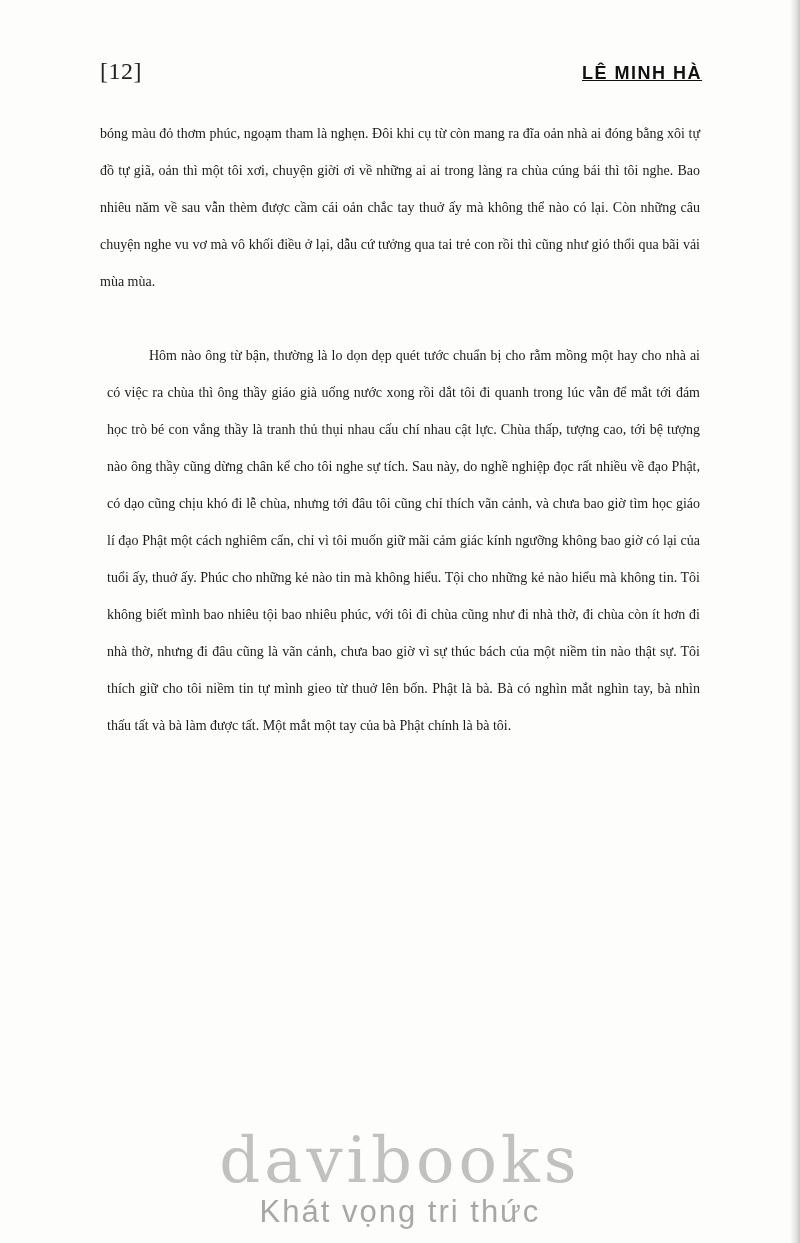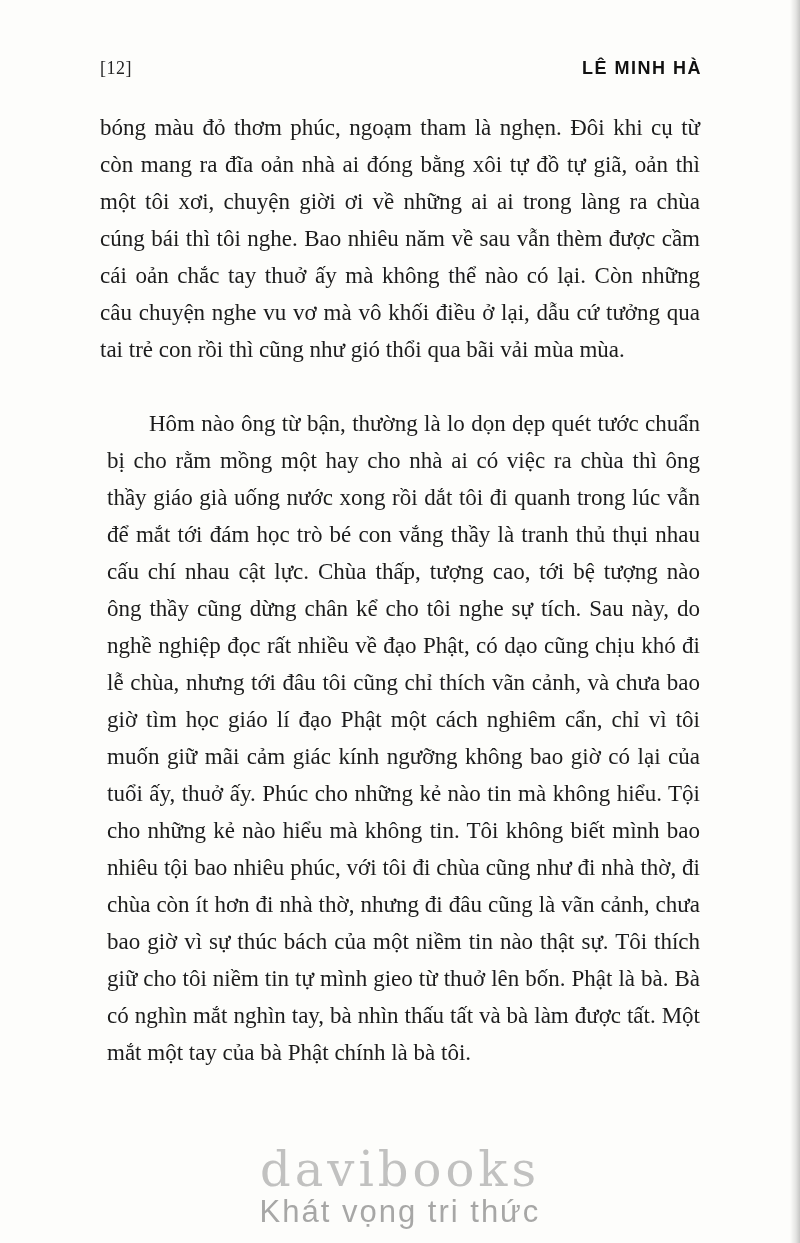--- a/index.html
+++ b/index.html
@@ -28,36 +28,37 @@
     background: linear-gradient(to right, rgba(0,0,0,0), rgba(0,0,0,0.10) 60%, rgba(0,0,0,0.22));
   }
   .header {
     display: flex;
     justify-content: space-between;
     align-items: baseline;
     padding: 0 98px 0 100px;
     margin-top: 58px;
   }
   .page-number {
-    font-size: 18px;
+    font-size: 24px;
     letter-spacing: 0.5px;
     color: #222;
     text-align: center;
   }
   .author {
     font-size: 18px;
     font-weight: bold;
     letter-spacing: 1.5px;
     color: #111;
     font-family: "Liberation Sans", "DejaVu Sans", sans-serif;
+    text-decoration: underline;
   }
   .content {
     padding: 0 100px;
     margin-top: 30px;
-    font-size: 23px;
+    font-size: 14px;
     line-height: 37px;
     text-align: justify;
     text-justify: inter-word;
   }
   .content p {
     margin: 0;
   }
   .content p + p {
     margin-top: 37px;
     text-indent: 42px;
@@ -66,21 +67,21 @@
   .watermark {
     position: absolute;
     left: 0;
     right: 0;
     bottom: 14px;
     text-align: center;
     pointer-events: none;
     line-height: 1.05;
   }
   .watermark-name {
-    font-size: 48px;
+    font-size: 64px;
     font-family: "DejaVu Serif", serif;
     color: rgba(120, 120, 120, 0.45);
     letter-spacing: 4px;
   }
   .watermark-slogan {
     font-size: 31px;
     font-family: Liberation Sans, sans-serif;
     color: rgba(110, 110, 110, 0.60);
     letter-spacing: 2px;
     margin-top: 2px;

